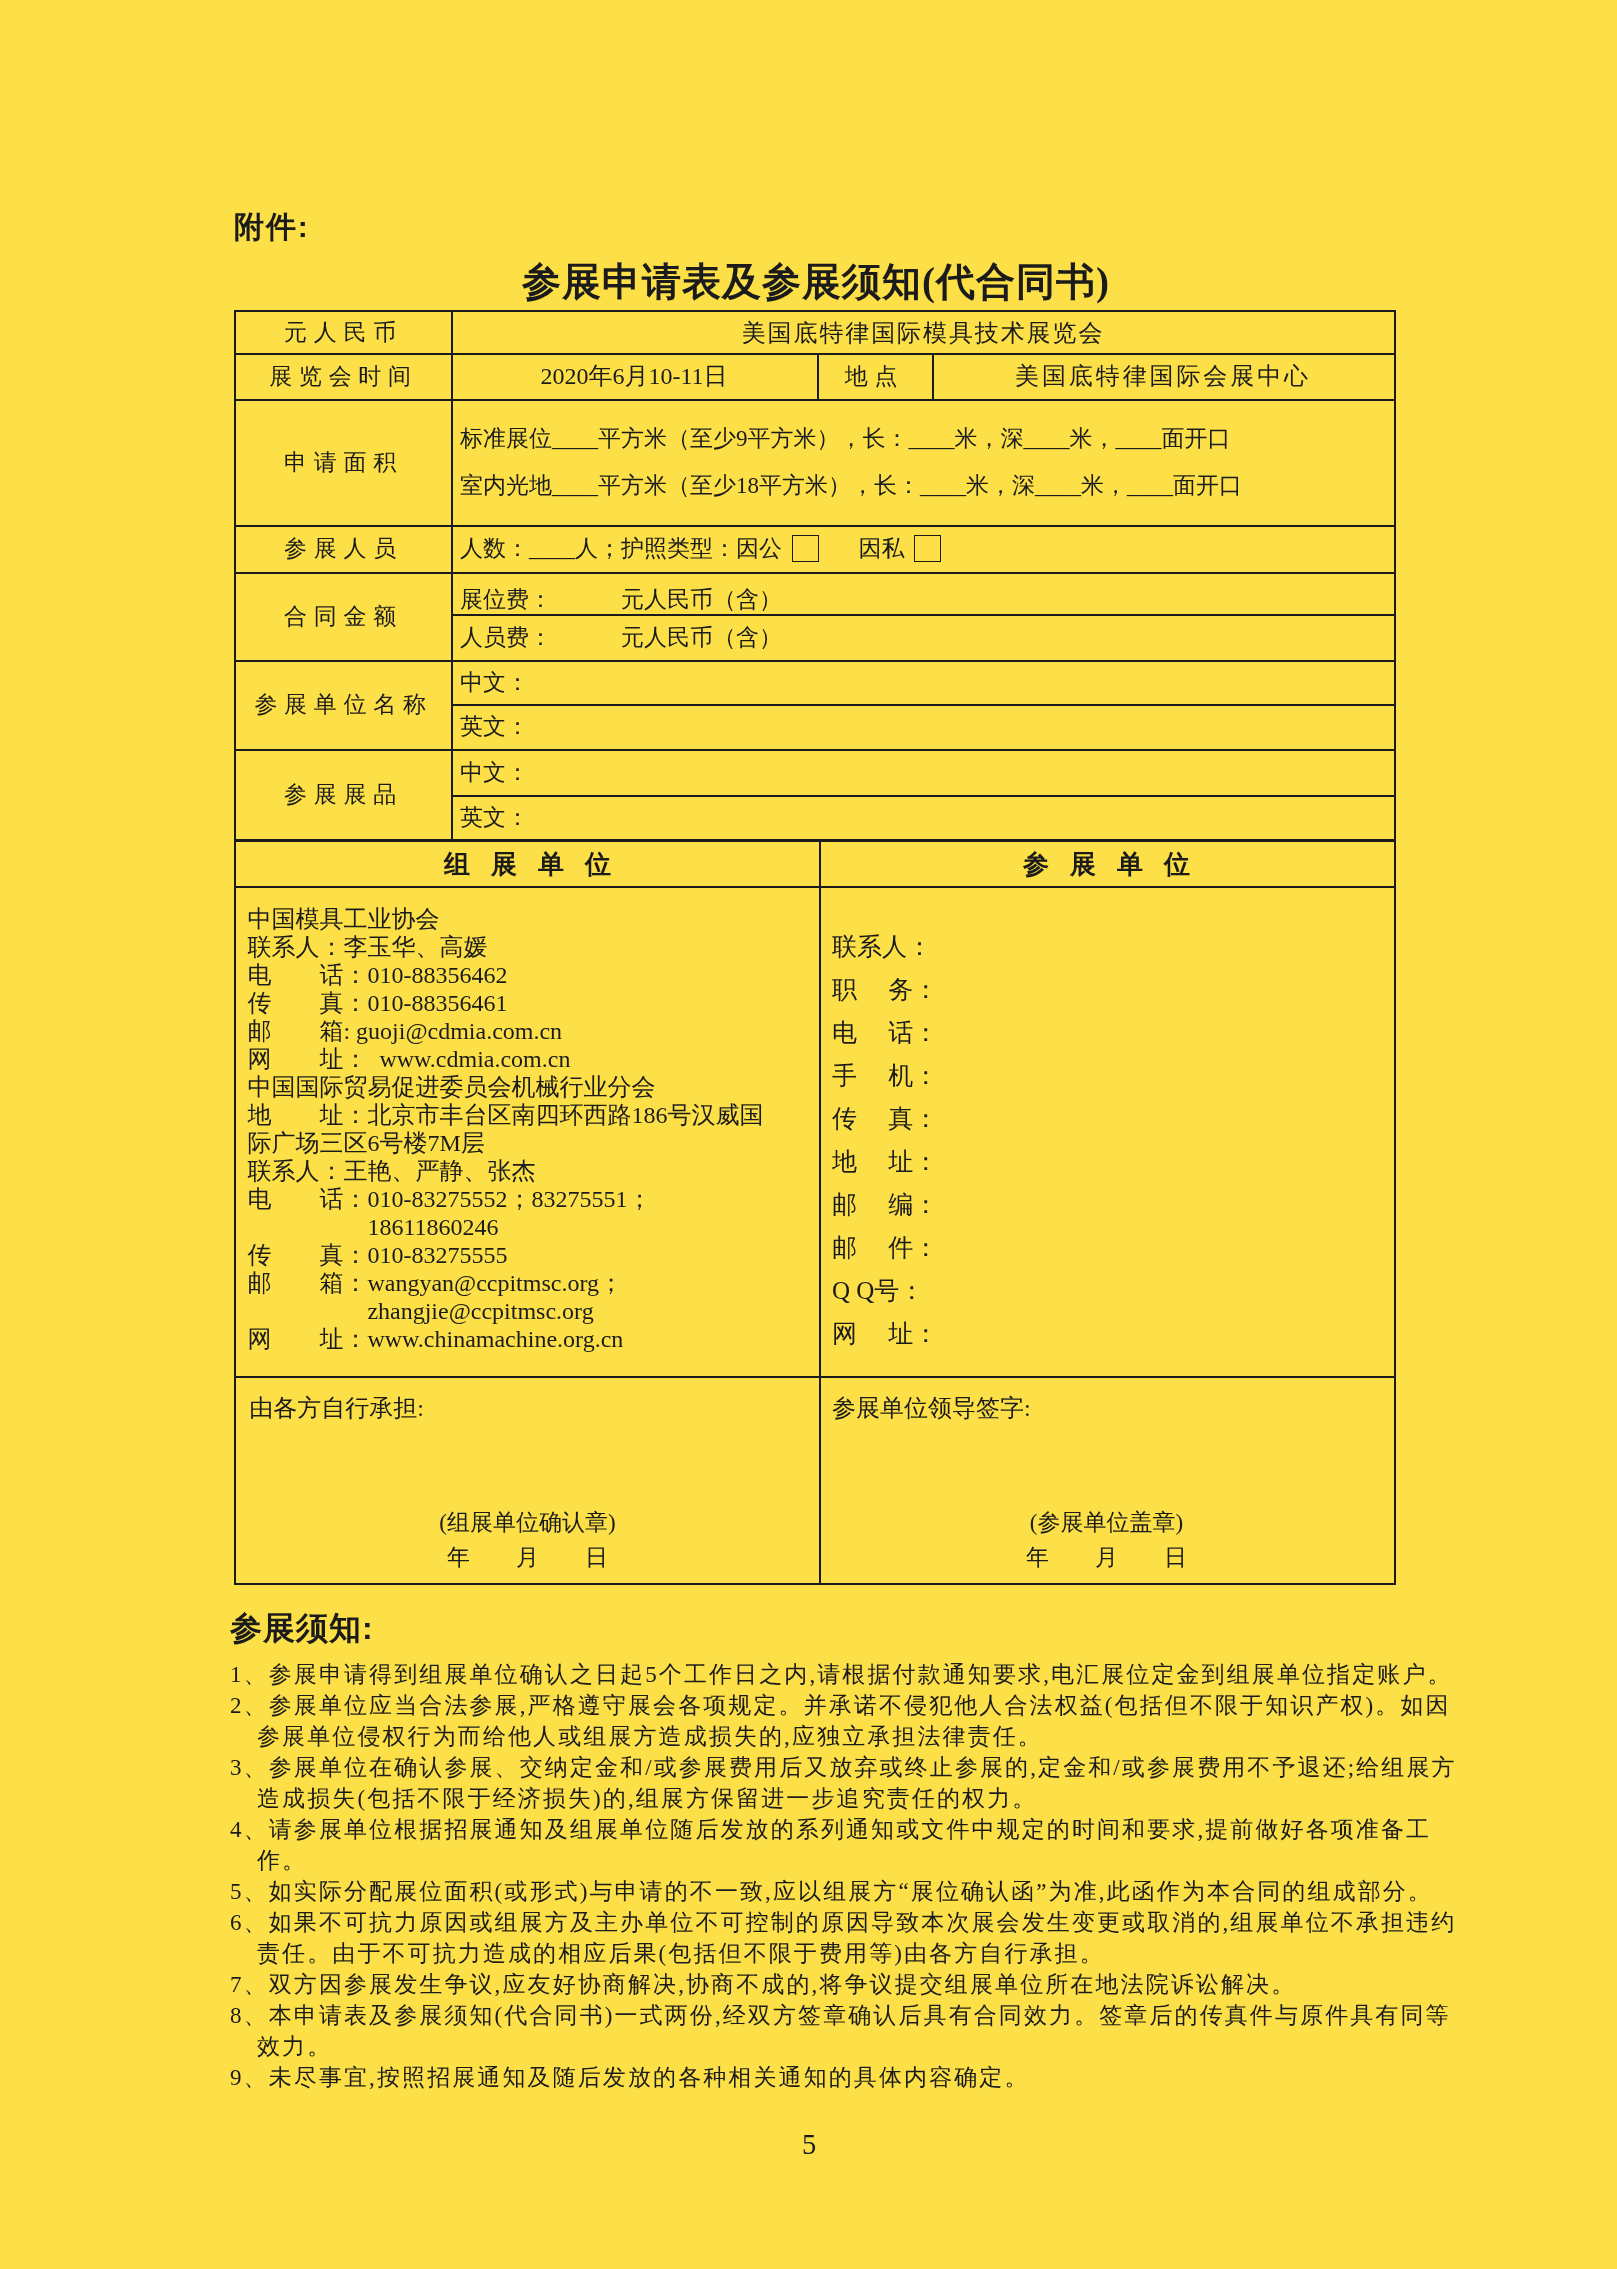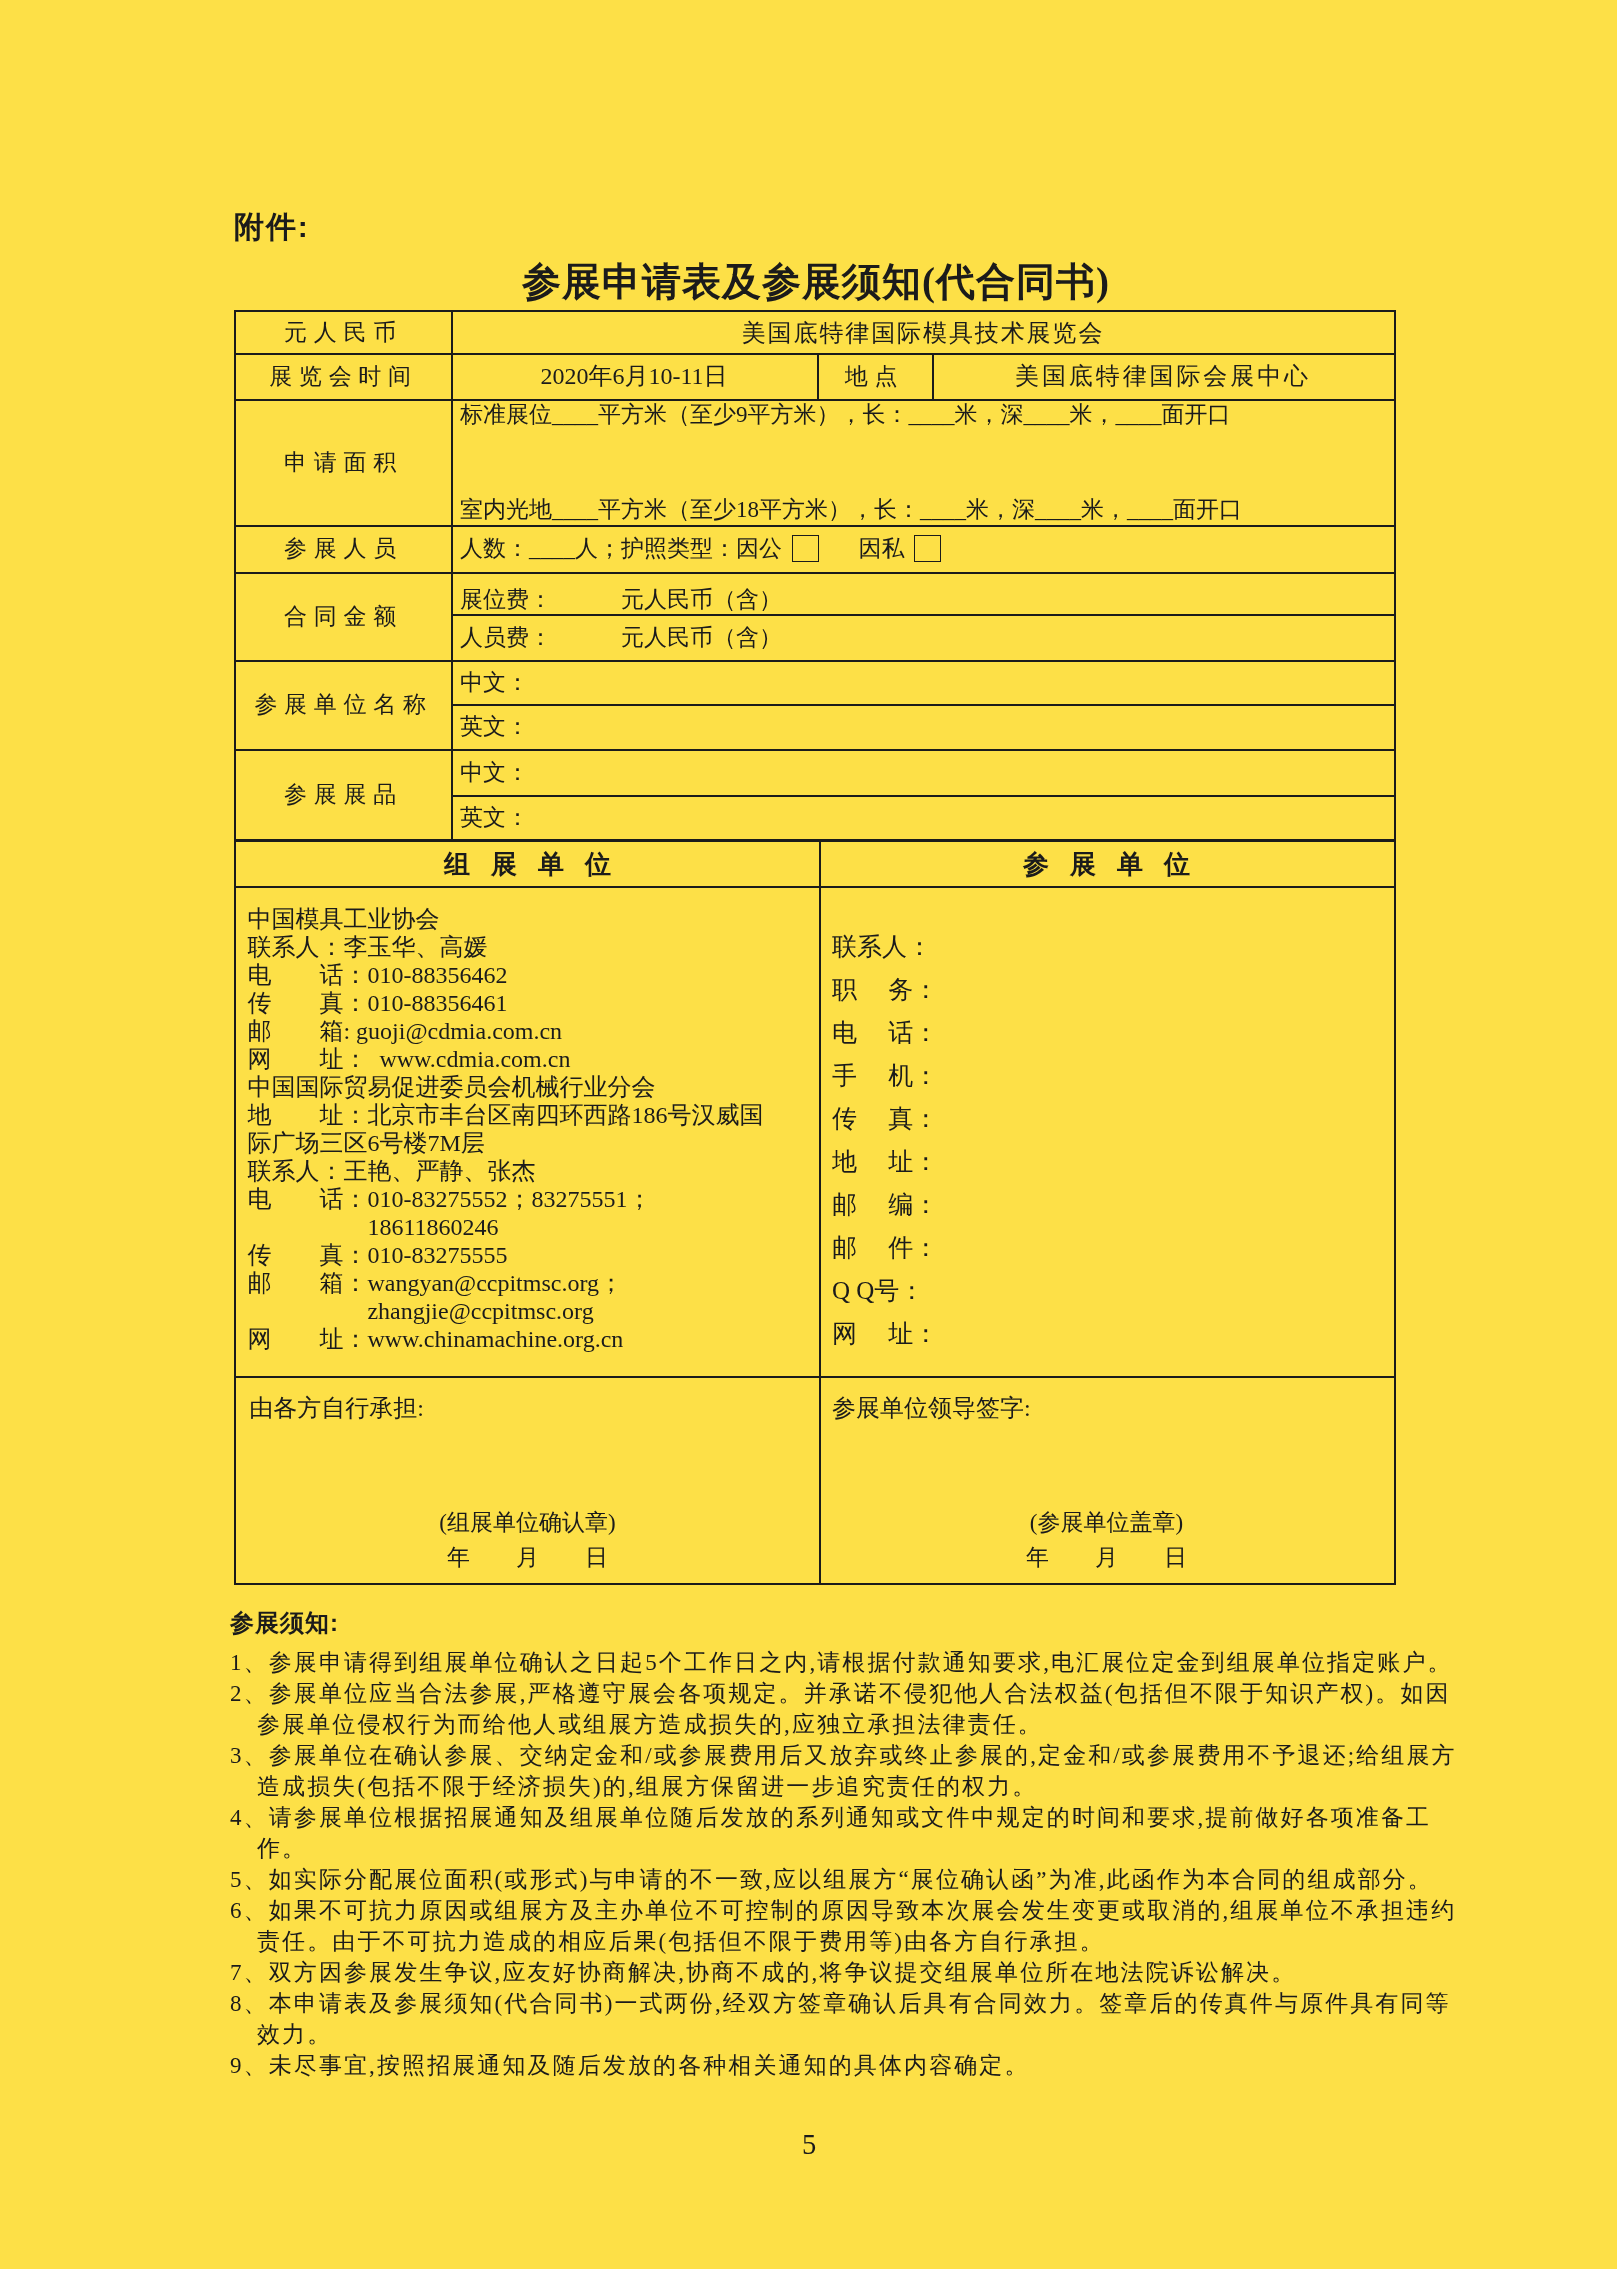--- a/index.html
+++ b/index.html
@@ -20,41 +20,41 @@
   }
   .form-table {
     position:absolute; left:234px; top:310px; width:1158px; height:1271px;
     border:2.9px solid #1b1b1b;
   }
   .gl { position:absolute; background:#1b1b1b; }
   .cell { position:absolute; display:flex; align-items:center; font-size:23px; }
   .cell.center { justify-content:center; text-align:center; }
   .lab { letter-spacing:6.7px; font-size:23px; }
   .val25 { font-size:24px; }
-  .area-cell { position:absolute; display:flex; flex-direction:column; justify-content:space-between; gap:16px; font-size:23px; }
+  .area-cell { position:absolute; display:flex; flex-direction:column; justify-content:center; gap:16px; font-size:23px; }
   .chk {
     display:inline-block; width:25px; height:25px; border:1.9px solid #1b1b1b;
     vertical-align:-3.8px; margin-left:9.5px;
   }
   .opt2 { margin-left:40px; }
   .unit-header {
     position:absolute; display:flex; align-items:center; justify-content:center;
     font-size:26px; font-weight:bold; letter-spacing:21px; text-indent:21px;
   }
   .contact-block { position:absolute; font-size:24px; }
   .contact-block .contact-line { white-space:pre; line-height:28px; }
   .contact-block.exh { font-size:25px; }
   .contact-block.exh .contact-line { line-height:43px; }
   .sign-label { position:absolute; font-size:24px; }
   .seal-note { position:absolute; text-align:center; font-size:23px; }
   .date-line { position:absolute; text-align:center; font-size:23px; white-space:pre; }
   .notes { position:absolute; left:230px; top:1607px; width:1238px; }
   .notes-title {
     font-family:"Liberation Sans","DejaVu Sans",sans-serif;
-    font-weight:bold; font-size:24px; margin-bottom:7.6px; letter-spacing:1px;
+    font-weight:bold; font-size:32px; margin-bottom:7.6px; letter-spacing:1px;
   }
   .note-item {
     font-size:23px; line-height:31px; letter-spacing:2.1px;
     padding-left:27px; text-indent:-27px;
   }
   .page-number { position:absolute; left:0; top:2129px; width:1618px; text-align:center; font-size:28.5px; }
 </style>
 </head>
 <body>
 

